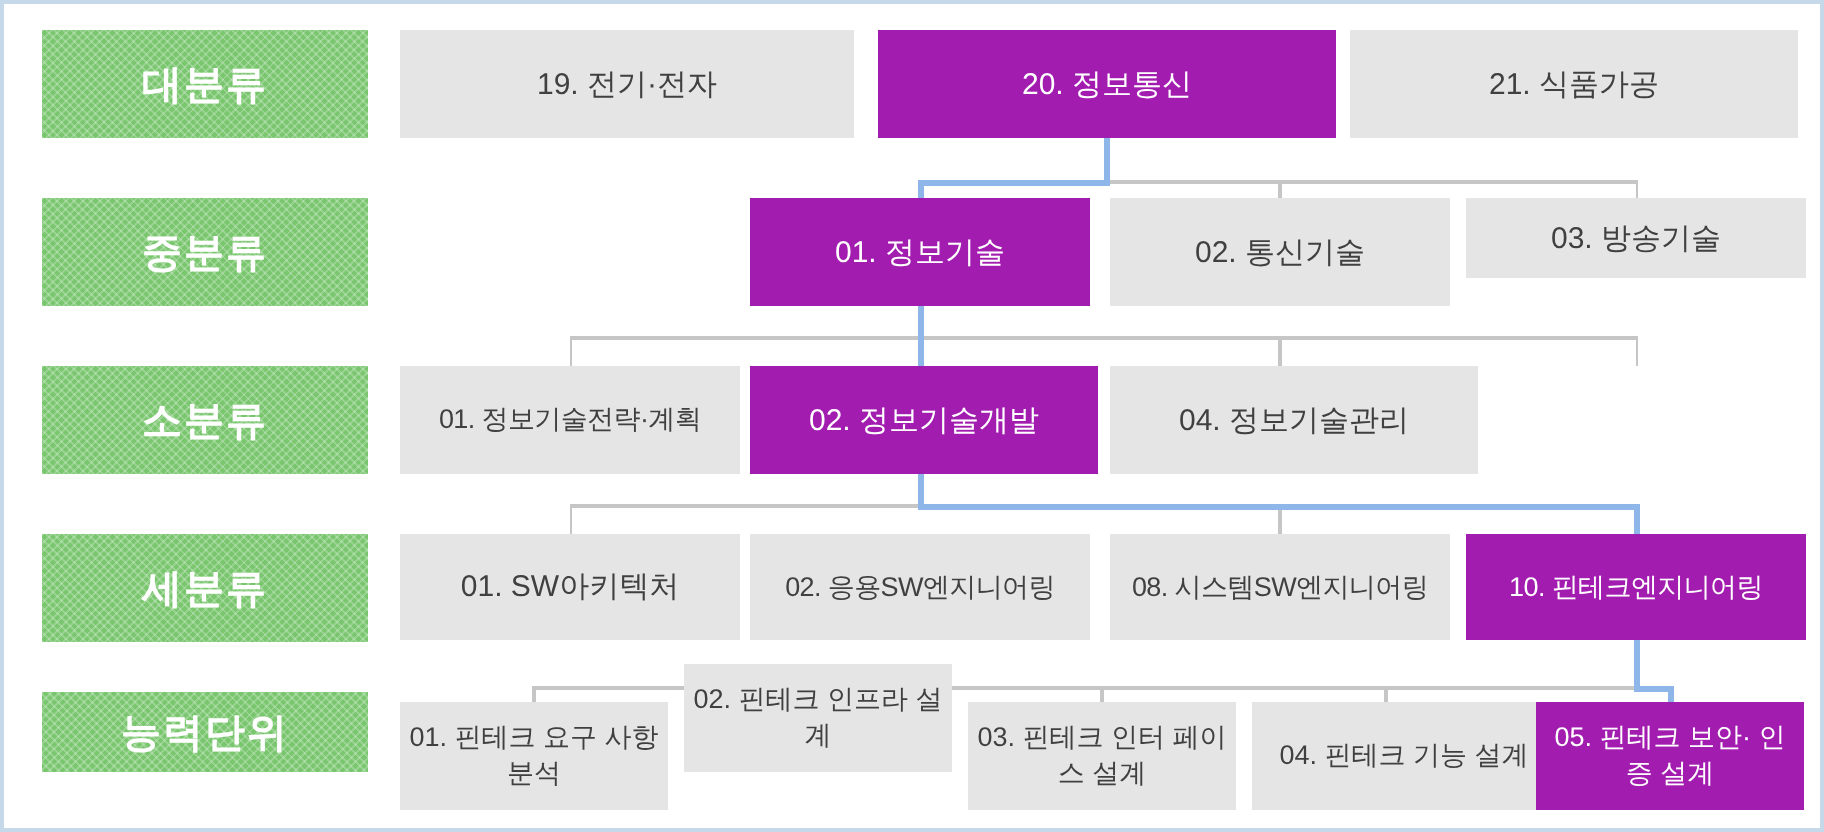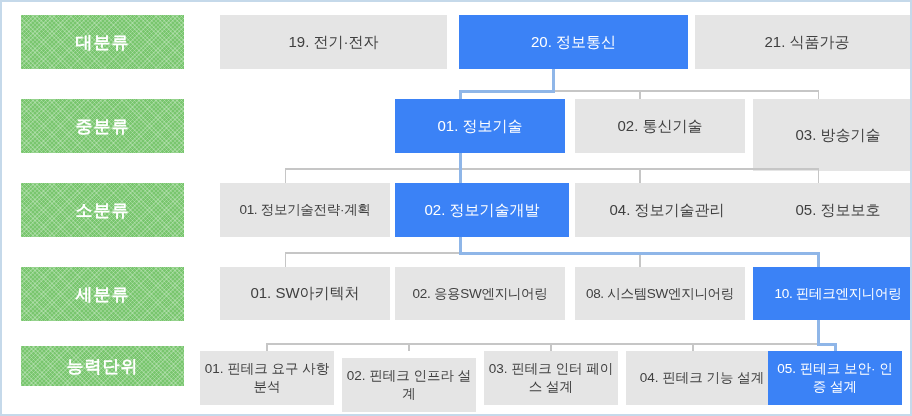--- a/index.html
+++ b/index.html
@@ -9,25 +9,25 @@
   }
   .box{
     position:absolute;display:flex;align-items:center;justify-content:center;
     text-align:center;box-sizing:border-box;
   }
   .label{
     background-color:#79c66e;
     background-image:
       repeating-linear-gradient(45deg, rgba(255,255,255,.22) 0 1px, transparent 1px 3px),
       repeating-linear-gradient(135deg, rgba(255,255,255,.22) 0 1px, transparent 1px 3px);
-    color:#ffffff;font-size:17px;font-weight:600;letter-spacing:1px;
+    color:#ffffff;font-size:20px;font-weight:600;letter-spacing:1px;
   }
   .gray{background:#e5e5e5;color:#404040;font-size:15px;}
-  .blue{background:#3b82f6;color:#ffffff;font-size:15px;}
-  .nowrap{white-space:nowrap;margin-left:20px;}
+  .blue{background:#a21caf;color:#ffffff;font-size:15px;}
+  .nowrap{white-space:nowrap;}
   .long{font-size:13.5px;letter-spacing:-0.3px;}
   .unit{font-size:13.5px;line-height:1.35;padding:2px 4px;}
   .lg{position:absolute;background:#c6c6c6;}  
   .lb{position:absolute;background:#8fb6e8;z-index:2;} 
 </style>
 </head>
 <body>
 
 <div class="canvas">
 
@@ -43,32 +43,31 @@
 
   <div class="lg" style="left:551px;top:88px;width:266px;height:1.5px"></div>
   <div class="lg" style="left:637px;top:88px;width:1.5px;height:9px"></div>
   <div class="lg" style="left:815.5px;top:88px;width:1.5px;height:9px"></div>
   <div class="lb" style="left:549.5px;top:67px;width:3px;height:23px"></div>
   <div class="lb" style="left:456.5px;top:88px;width:96px;height:3px"></div>
   <div class="lb" style="left:456.5px;top:88px;width:3px;height:9px"></div>
 
   <div class="box blue nowrap" style="left:373px;top:97px;width:170px;height:54px">01. 정보기술</div>
   <div class="box gray nowrap" style="left:553px;top:97px;width:170px;height:54px">02. 통신기술</div>
-  <div class="box gray nowrap" style="left:731px;top:97px;width:170px;height:72px">03. 방송기술</div>
+  <div class="box gray nowrap" style="left:731px;top:97px;width:170px;height:40px">03. 방송기술</div>
 
   <div class="lg" style="left:283px;top:166px;width:534px;height:1.5px"></div>
   <div class="lg" style="left:282.5px;top:166px;width:1.5px;height:15px"></div>
   <div class="lg" style="left:637px;top:166px;width:1.5px;height:15px"></div>
   <div class="lg" style="left:815.5px;top:166px;width:1.5px;height:15px"></div>
   <div class="lb" style="left:456.5px;top:151px;width:3px;height:30px"></div>
 
   <div class="box gray nowrap long" style="left:198px;top:181px;width:170px;height:54px">01. 정보기술전략·계획</div>
   <div class="box blue nowrap" style="left:373px;top:181px;width:174px;height:54px">02. 정보기술개발</div>
   <div class="box gray nowrap" style="left:553px;top:181px;width:184px;height:54px">04. 정보기술관리</div>
-  <div class="box gray nowrap" style="left:731px;top:181px;width:170px;height:54px">05. 정보보호</div>
 
   <div class="lg" style="left:283px;top:250px;width:175px;height:1.5px"></div>
   <div class="lg" style="left:282.5px;top:250px;width:1.5px;height:15px"></div>
   <div class="lg" style="left:637px;top:250px;width:1.5px;height:15px"></div>
   <div class="lb" style="left:456.5px;top:235px;width:3px;height:18px"></div>
   <div class="lb" style="left:456.5px;top:250px;width:361px;height:3px"></div>
   <div class="lb" style="left:814.5px;top:250px;width:3px;height:15px"></div>
 
   <div class="box gray nowrap" style="left:198px;top:265px;width:170px;height:53px">01. SW아키텍처</div>
   <div class="box gray nowrap long" style="left:373px;top:265px;width:170px;height:53px">02. 응용SW엔지니어링</div>
@@ -78,18 +77,18 @@
   <div class="lg" style="left:264px;top:341px;width:552px;height:1.5px"></div>
   <div class="lg" style="left:264px;top:341px;width:1.5px;height:8px"></div>
   <div class="lg" style="left:406px;top:341px;width:1.5px;height:8px"></div>
   <div class="lg" style="left:548px;top:341px;width:1.5px;height:8px"></div>
   <div class="lg" style="left:690px;top:341px;width:1.5px;height:8px"></div>
   <div class="lb" style="left:814.5px;top:318px;width:3px;height:26px"></div>
   <div class="lb" style="left:814.5px;top:341px;width:20px;height:3px"></div>
   <div class="lb" style="left:831.5px;top:341px;width:3px;height:8px"></div>
 
   <div class="box gray unit" style="left:198px;top:349px;width:134px;height:54px">01. 핀테크 요구 사항 분석</div>
-  <div class="box gray unit" style="left:340px;top:356px;width:134px;height:54px">02. 핀테크 인프라 설계</div>
+  <div class="box gray unit" style="left:340px;top:330px;width:134px;height:54px">02. 핀테크 인프라 설계</div>
   <div class="box gray unit" style="left:482px;top:349px;width:134px;height:54px">03. 핀테크 인터 페이스 설계</div>
   <div class="box gray unit" style="left:624px;top:349px;width:152px;height:54px">04. 핀테크 기능 설계</div>
   <div class="box blue unit" style="left:766px;top:349px;width:134px;height:54px">05. 핀테크 보안· 인증 설계</div>
 
 </div>
 
 </body></html>

